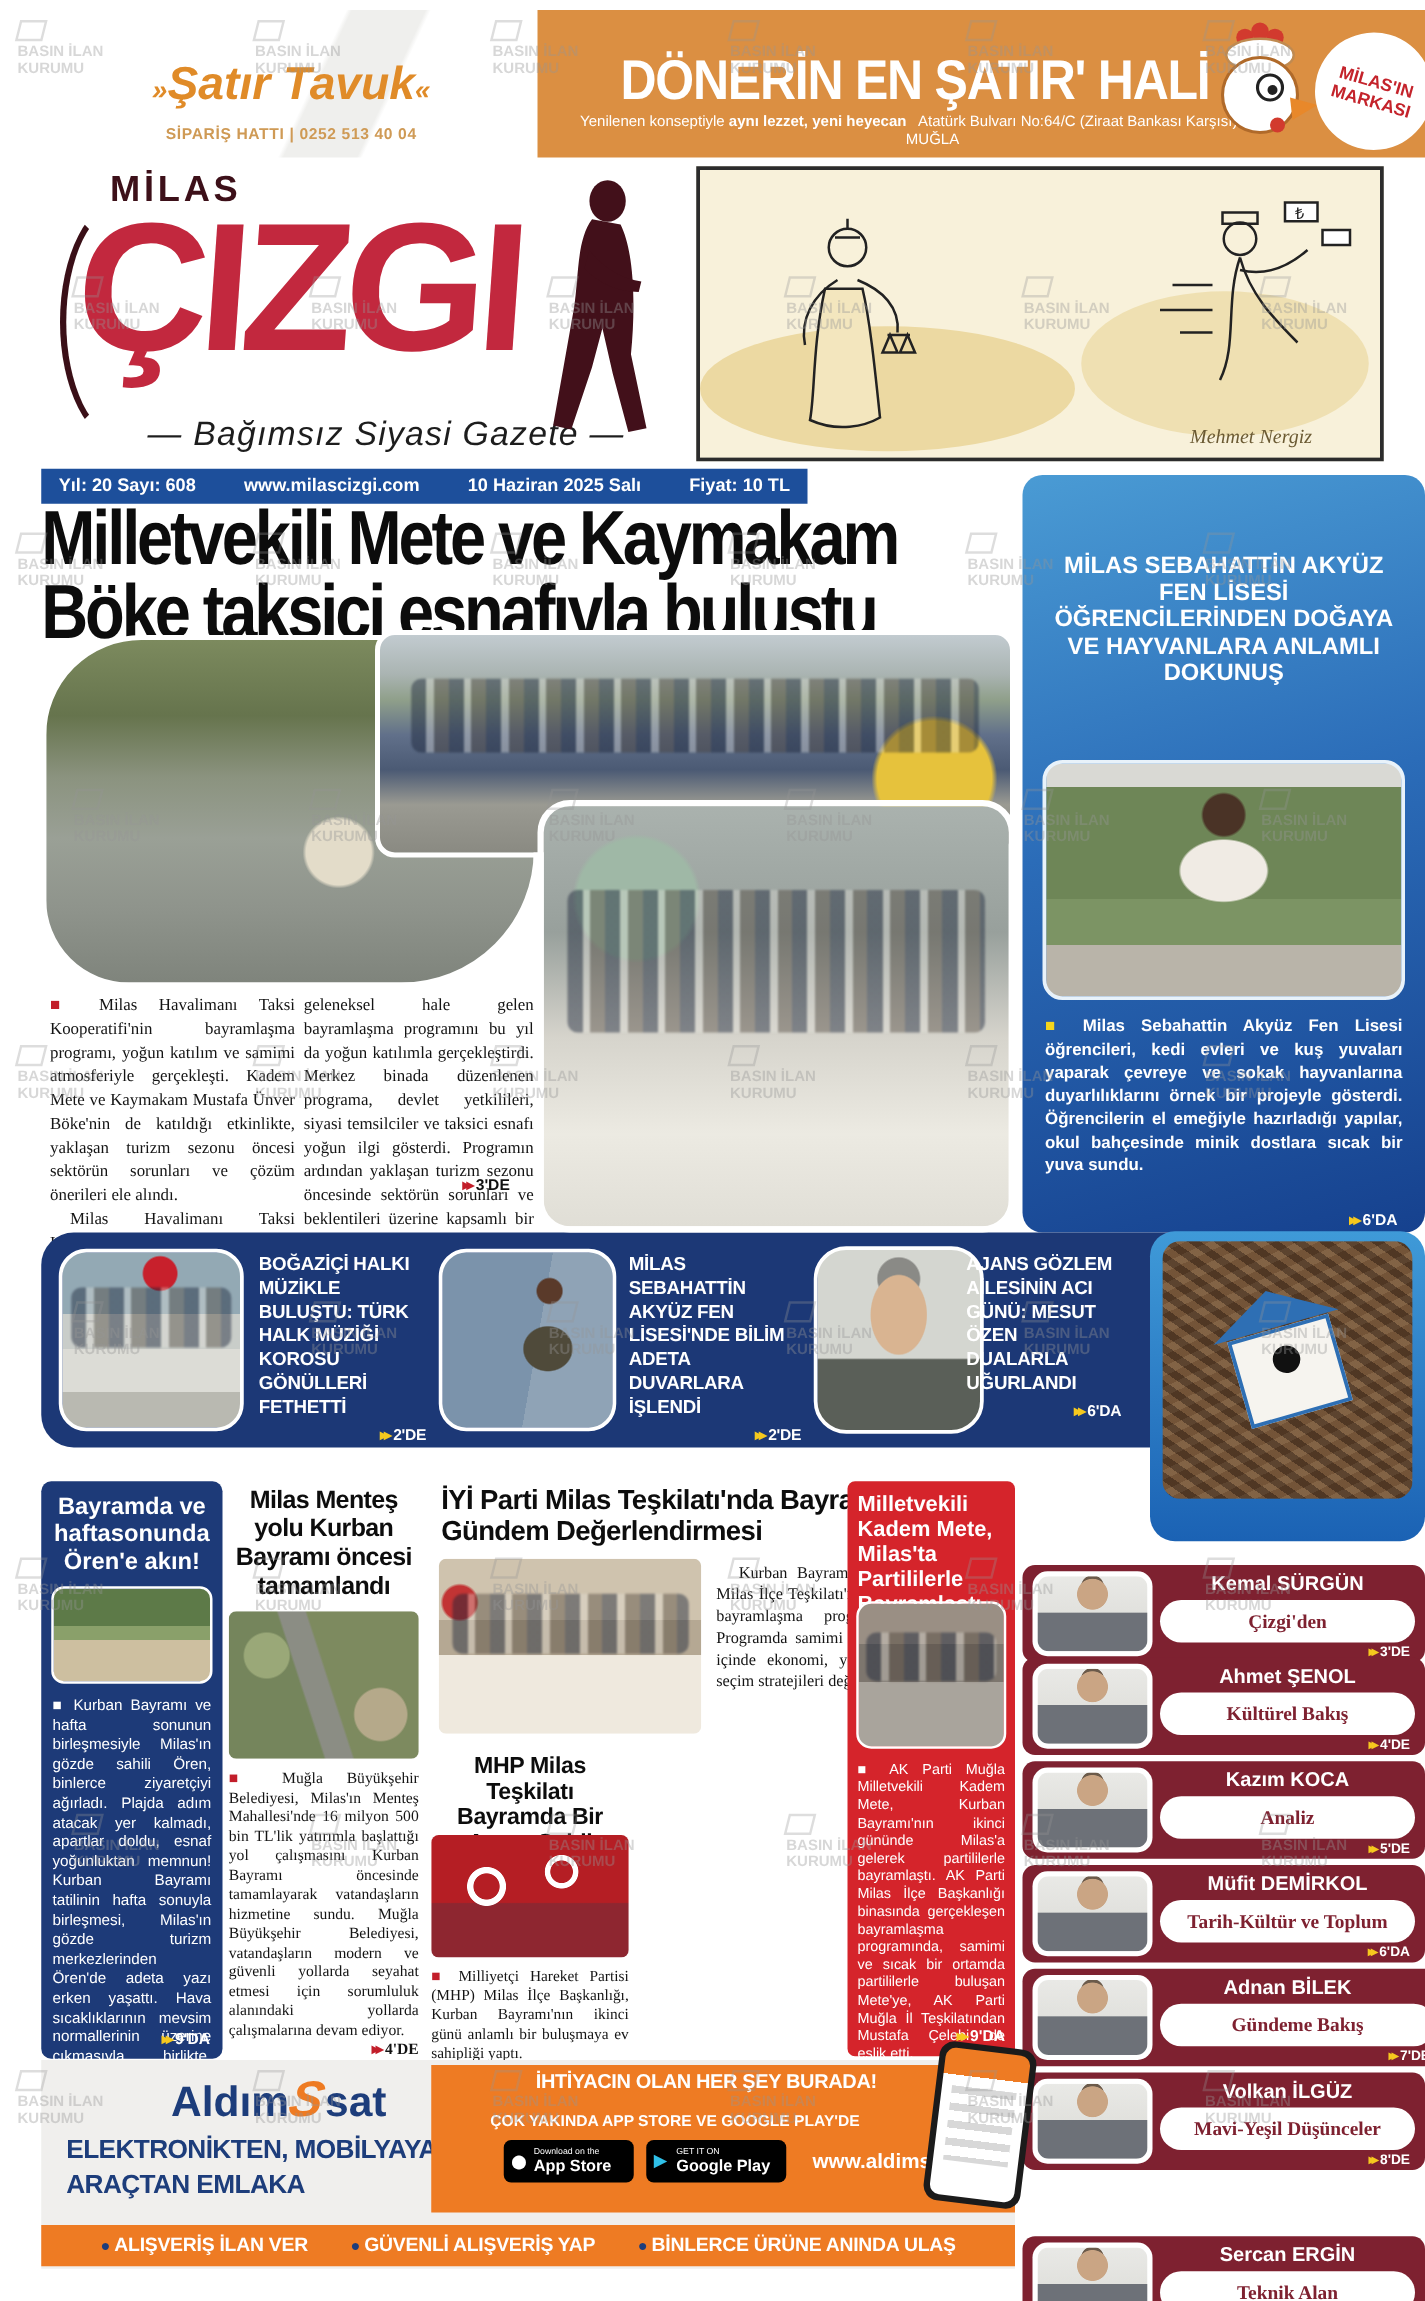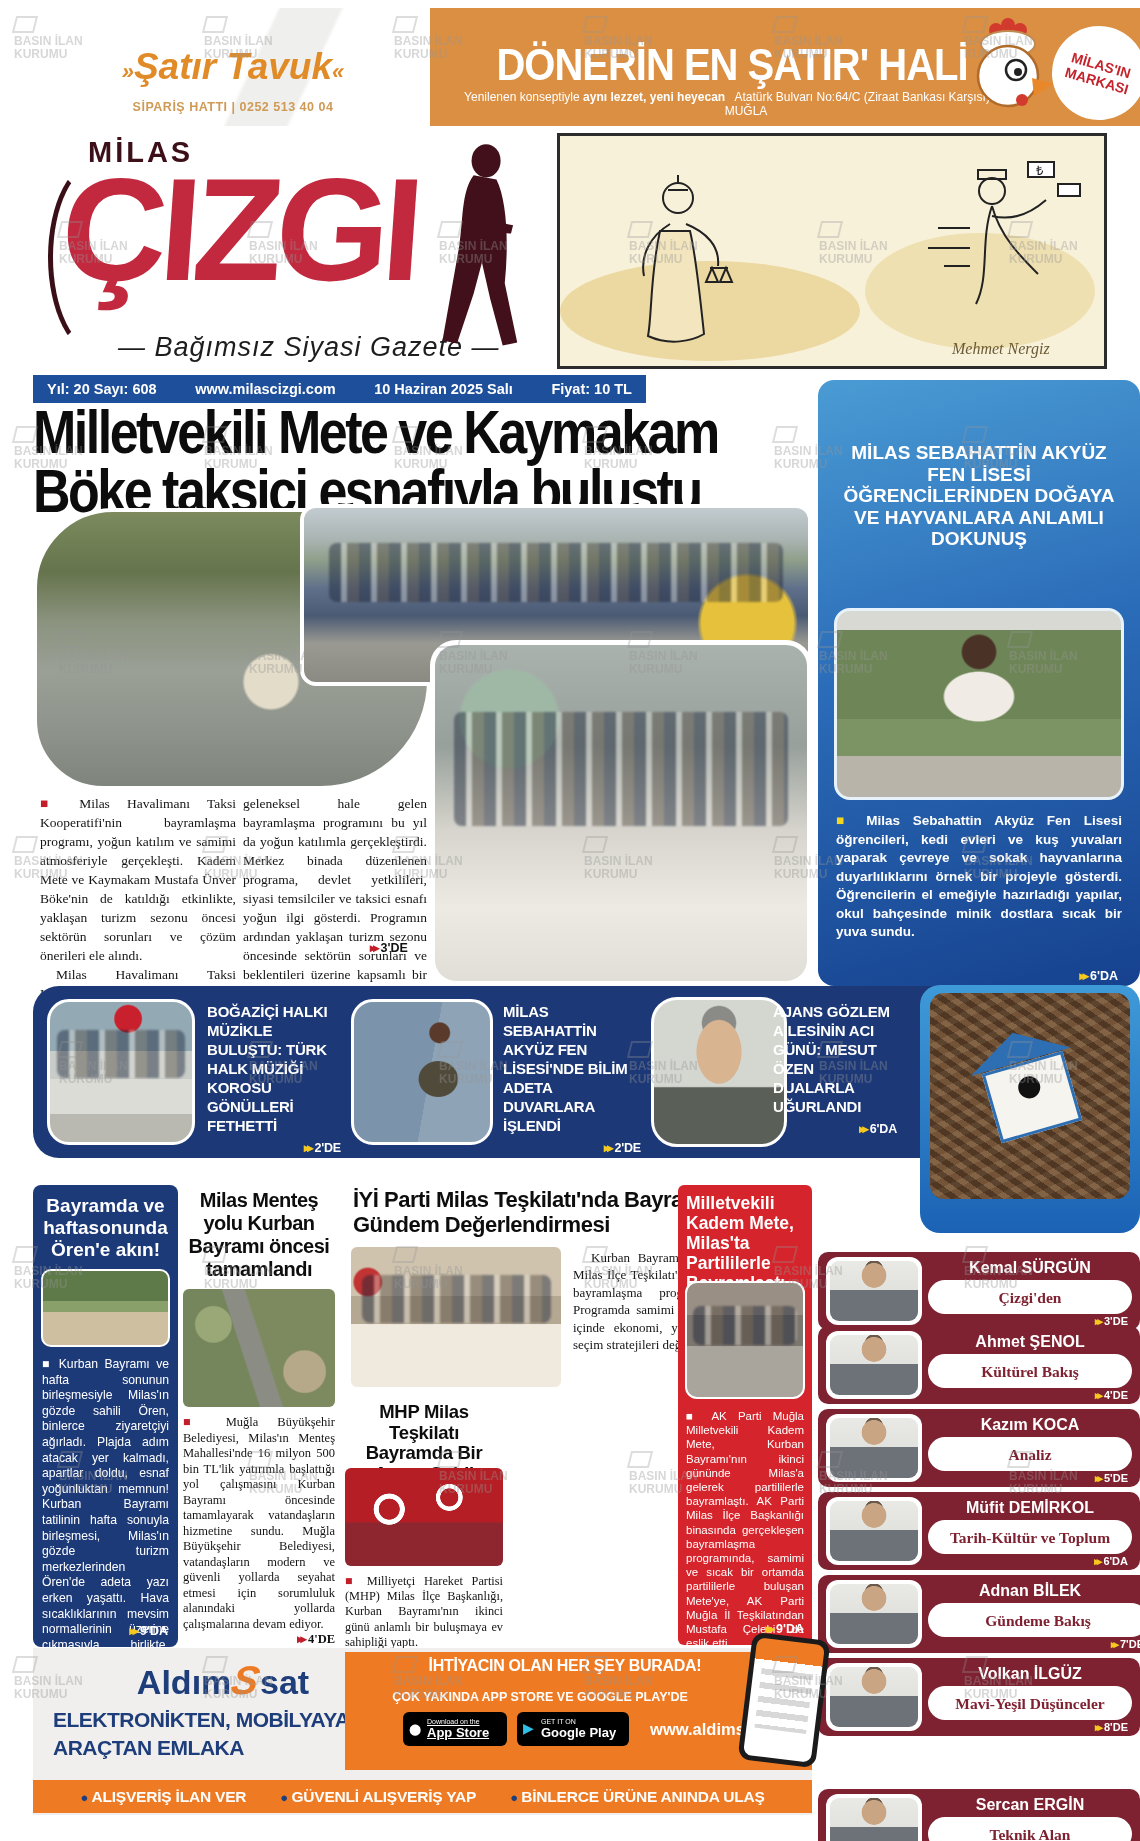--- a/index.html
+++ b/index.html
@@ -165,21 +165,21 @@
   .aldim-logo .sw{color:#ee7b23;font-style:italic;font-size:40px;transform:skewX(-12deg);display:inline-block;margin:0 1px;}
   .ad-left-lines{left:12px;top:58px;width:320px;color:#1d3d7b;font-weight:900;font-size:21px;line-height:28px;letter-spacing:-.5px;text-align:left;padding-left:8px;box-sizing:border-box;}
   .ad-orange{left:312px;top:4px;width:467px;height:118px;background:#ee7b23;}
   .ao-headline{left:0;top:5px;width:440px;text-align:center;color:#fff;font-weight:900;font-size:16px;letter-spacing:-.3px;}
   .ao-soon{left:30px;top:38px;width:330px;text-align:center;color:#fff;font-weight:800;font-size:12.5px;}
   .store-badge{position:absolute;top:60px;height:34px;background:#000;border-radius:6px;color:#fff;
     display:flex;flex-direction:column;justify-content:center;padding:2px 8px 2px 24px;box-sizing:border-box;}
   .store-badge .tiny{font-size:7px;line-height:8px;}
   .store-badge .big{font-size:13px;font-weight:700;line-height:14px;}
   .store-badge::before{position:absolute;left:6px;top:8px;font-size:14px;}
-  .badge-apple{left:58px;width:104px;text-decoration:underline;}
+  .badge-apple{left:58px;width:104px;}
   .badge-apple::before{content:'⬤';color:#fff;font-size:11px;top:11px;}
   .badge-gplay{left:172px;width:112px;}
   .badge-gplay::before{content:'▶';color:#2fc0e8;}
   .ao-site{right:14px;top:68px;color:#fff;font-weight:900;font-size:16.5px;}
   .phone{left:712px;top:-12px;width:78px;height:128px;background:#1b1b1b;border-radius:12px;transform:rotate(7deg);z-index:5;}
   .phone .scr{position:absolute;inset:5px;background:#fff;border-radius:8px;
     background:linear-gradient(180deg,#ee7b23 0 18%,#fff 18% 100%);}
   .phone .scr::after{content:'';position:absolute;left:8px;right:8px;top:30px;height:60px;
     background:repeating-linear-gradient(180deg,#d8d8d8 0 6px,#fff 6px 14px);}
   .ad-bar{left:0px;top:132px;width:779px;height:33px;background:#ee7b23;display:flex;align-items:center;

